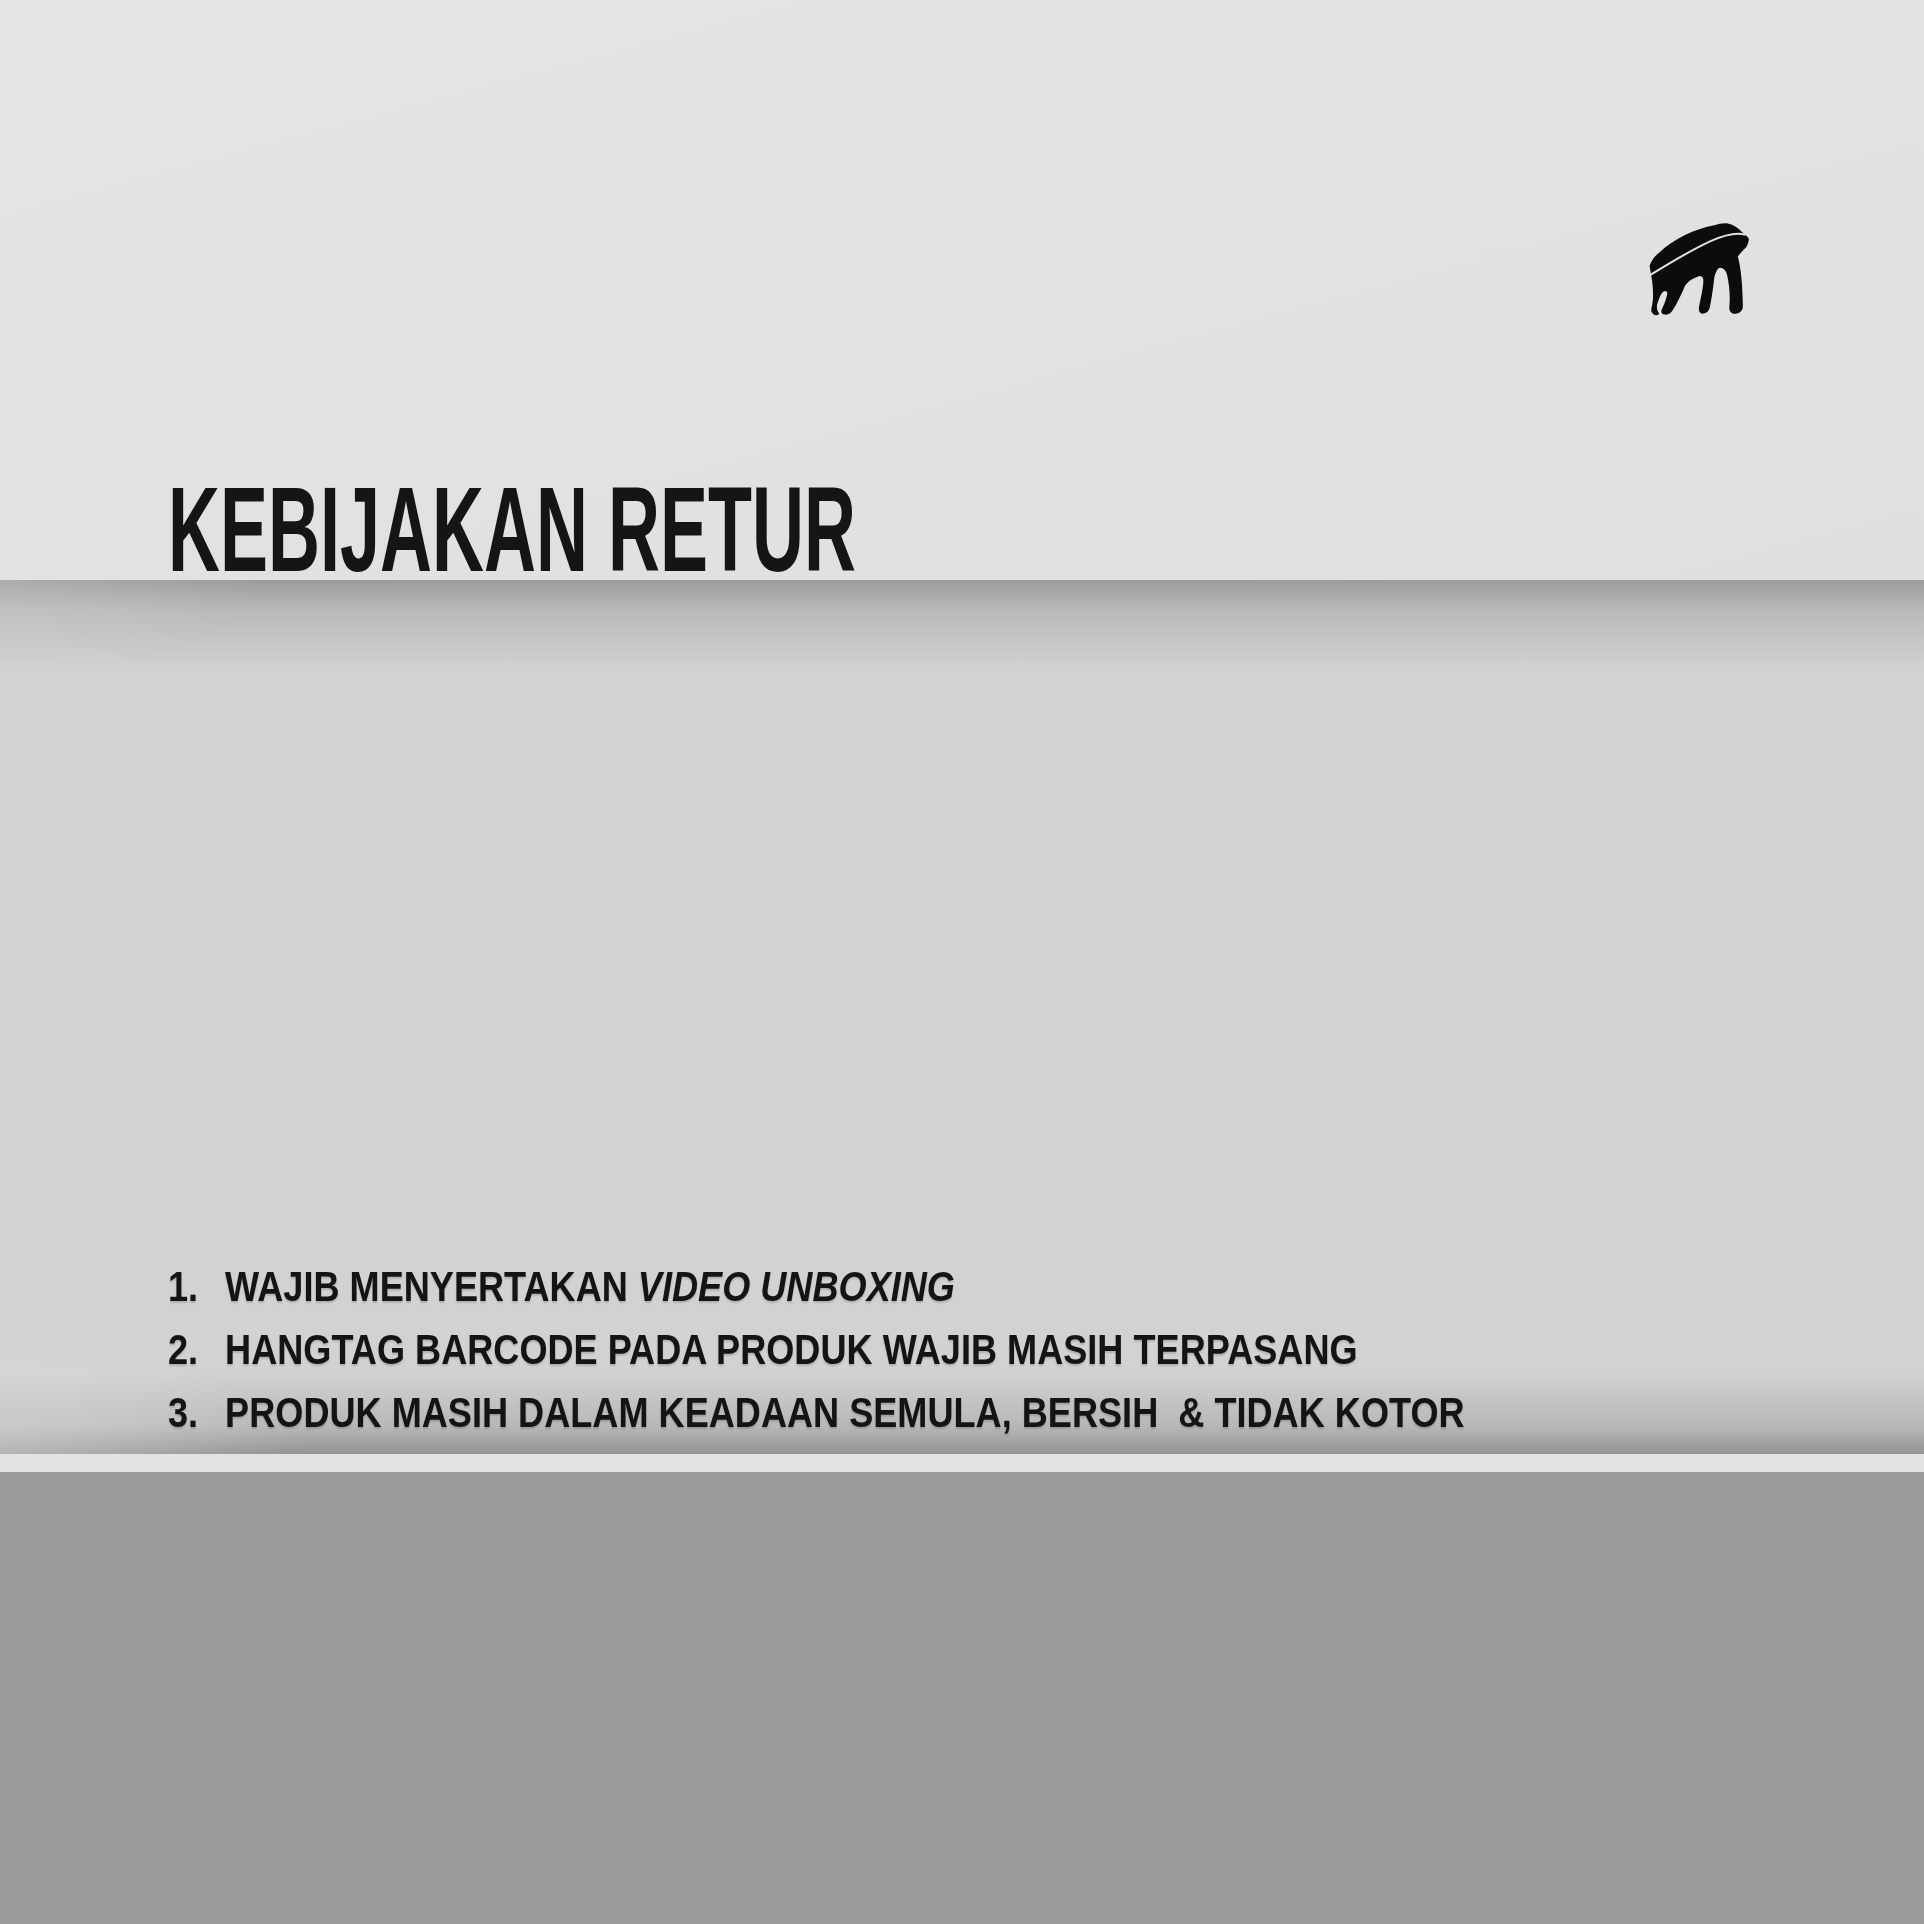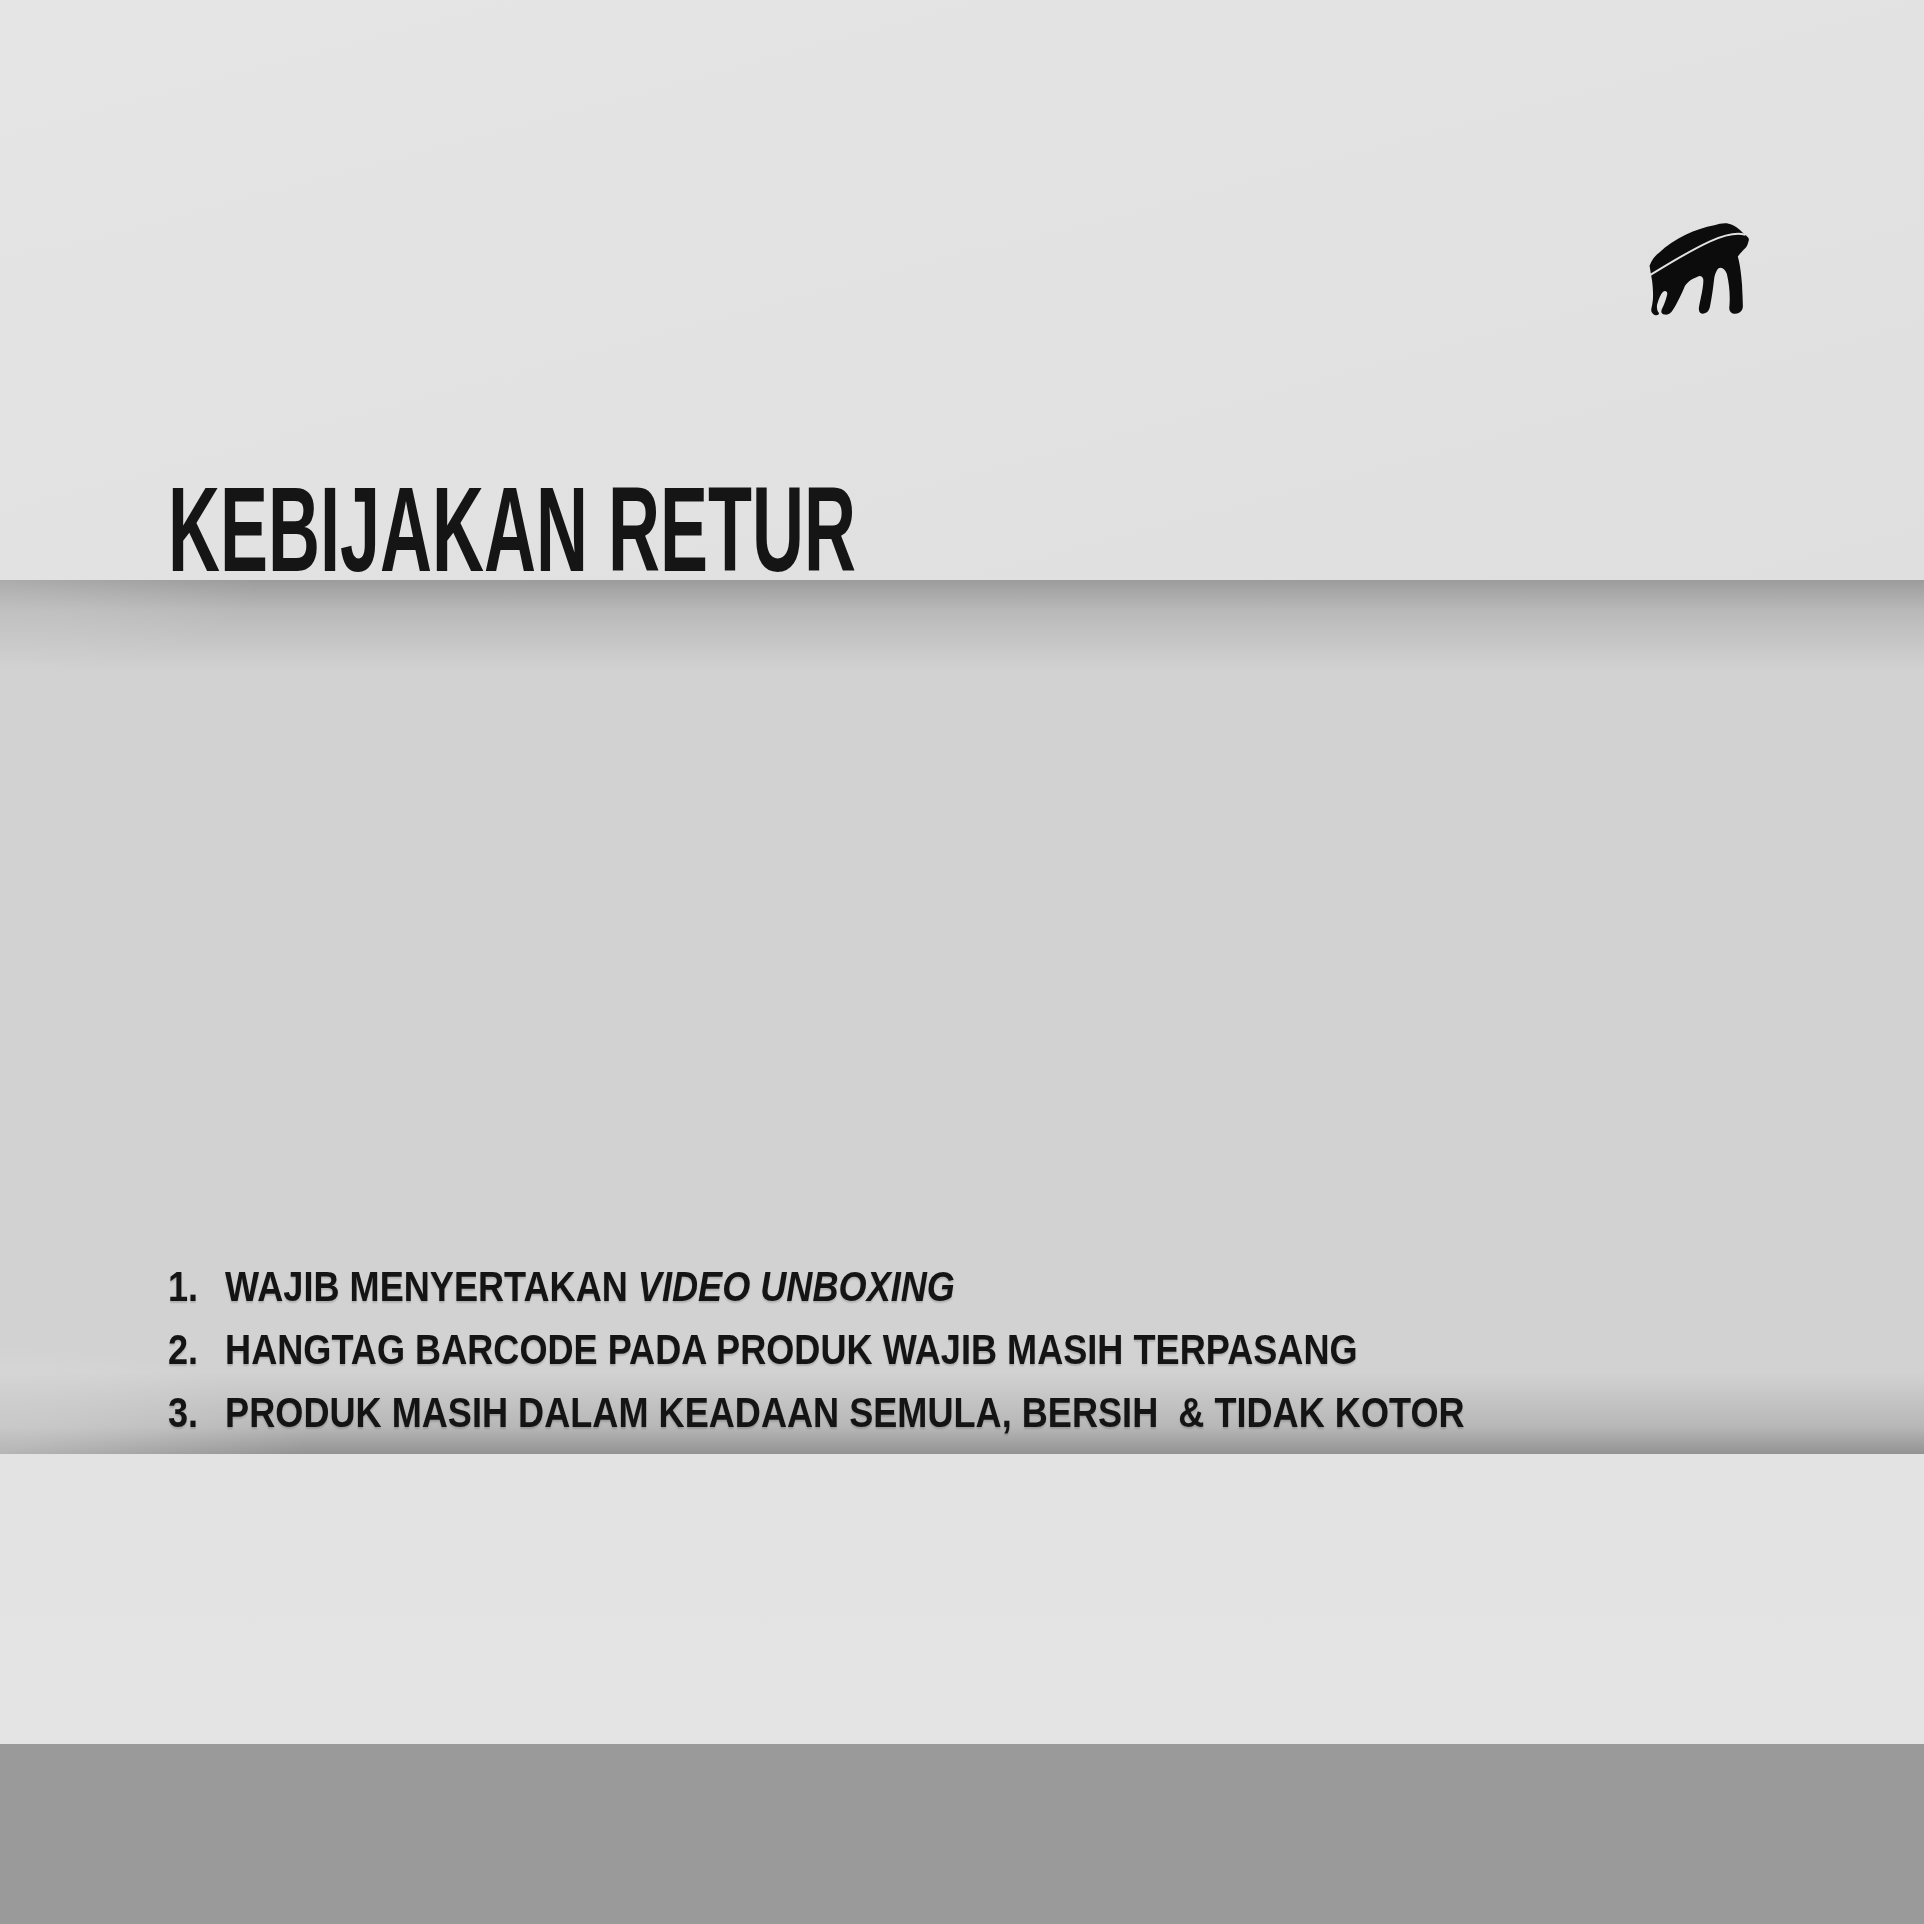--- a/index.html
+++ b/index.html
@@ -1,17 +1,17 @@
 <!DOCTYPE html>
 <html style="font-size:14.3px"><head>
 <meta charset="utf-8">
 <style>
   html,body{margin:0;padding:0;background:#9a9a9a;}
   .canvas{
-    position:relative;width:1925px;height:1744px;overflow:hidden;
+    position:relative;width:1925px;height:1472px;overflow:hidden;
     background:#d3d2d3;
     font-family:"Liberation Sans",sans-serif;
   }
   
   .band-top{
     position:absolute;left:0;top:0;width:1925px;height:580px;
     background:linear-gradient(165deg,#e6e5e6 0%,#e3e2e3 55%,#e0dfe0 100%);
   }
   .band-middle{
     position:absolute;left:0;top:580px;width:1925px;height:874px;

